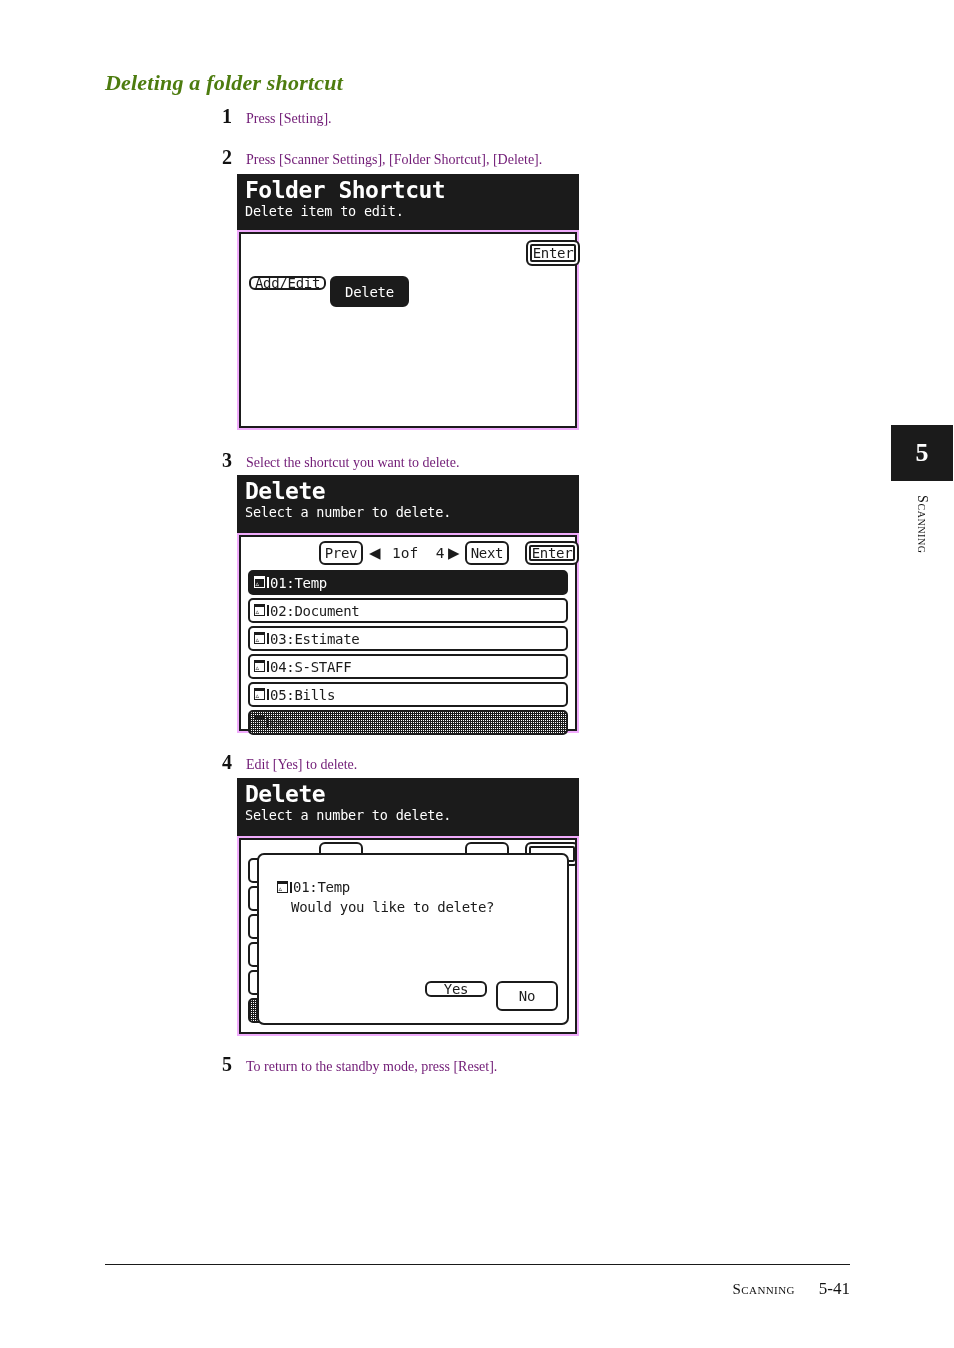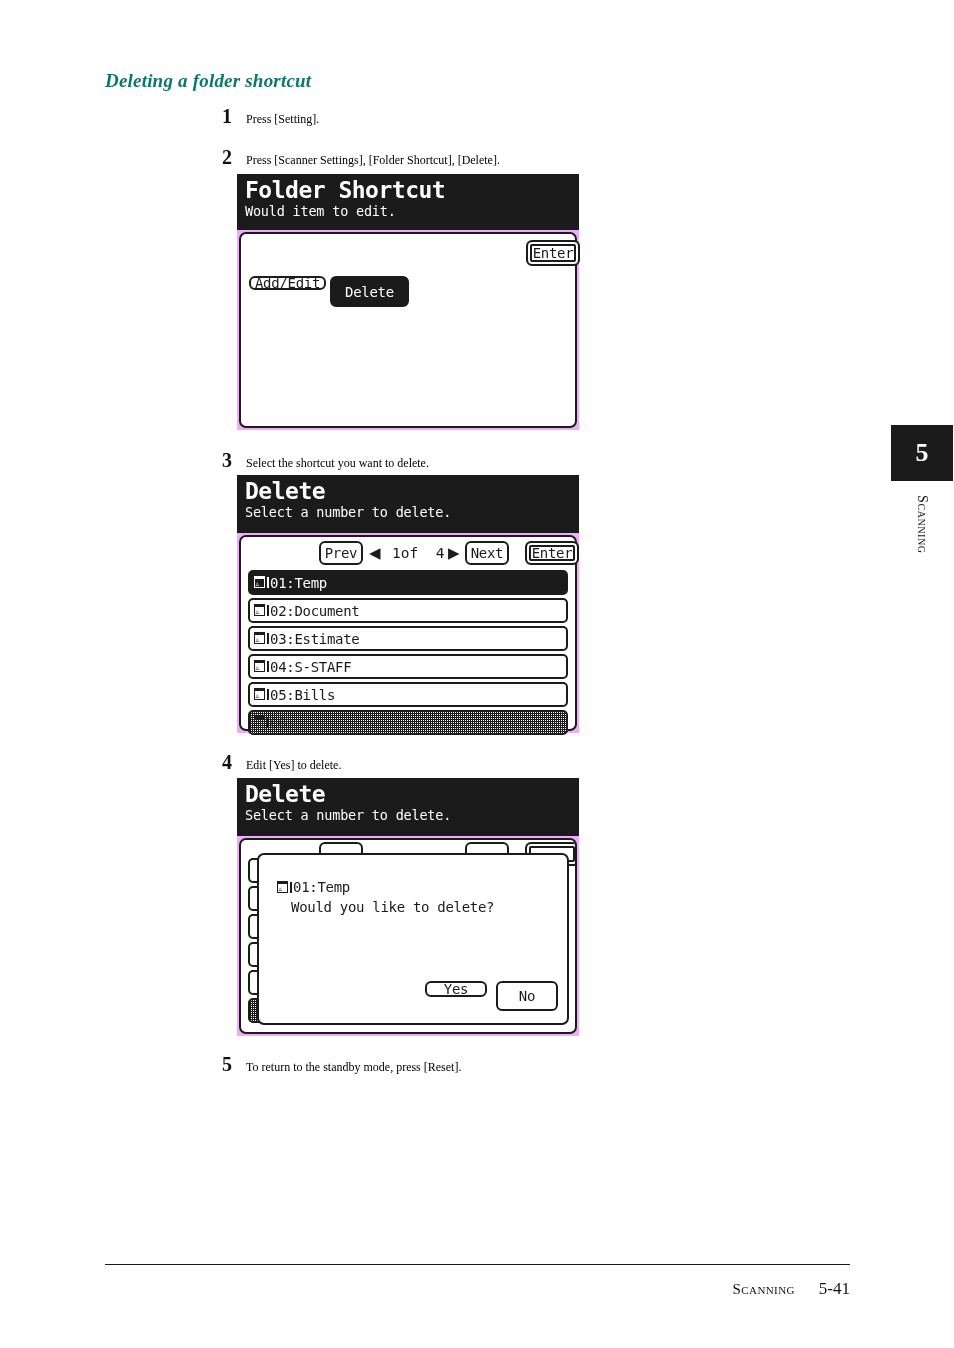--- a/index.html
+++ b/index.html
@@ -17,44 +17,44 @@
   }
 
   
   .page-heading {
     position: absolute;
     left: 105px;
     top: 70px;
     font-family: "Liberation Serif", serif;
     font-weight: bold;
     font-style: italic;
-    font-size: 19px;
+    font-size: 22px;
     letter-spacing: 0.2px;
-    color: #0f766e;
+    color: #4d7c0f;
   }
 
   
   .step {
     position: absolute;
     display: flex;
     align-items: baseline;
   }
   .step .num {
     font-family: "Liberation Serif", serif;
     font-weight: bold;
     font-size: 20px;
     width: 20px;
     text-align: right;
     margin-right: 14px;
     color: #111;
   }
   .step .txt {
     font-family: "Liberation Serif", serif;
-    font-size: 12px;
-    color: #000000;
+    font-size: 14px;
+    color: #701a75;
     white-space: nowrap;
   }
 
   #step1 { left: 212px; top: 105px; }
   #step2 { left: 212px; top: 146px; }
   #step3 { left: 212px; top: 449px; }
   #step4 { left: 212px; top: 751px; }
   #step5 { left: 212px; top: 1053px; }
 
   
@@ -80,21 +80,21 @@
   .lcd-sub {
     font-family: "DejaVu Sans Mono", monospace;
     font-size: 13.5px;
     line-height: 1.2;
     margin-top: 1px;
     letter-spacing: -0.2px;
   }
   .lcd-body {
     position: relative;
     border: 2px solid #1b1b1b;
-    border-radius: 7px;
+    border-radius: 0;
     background: #ffffff;
     box-sizing: border-box;
     margin: 2px 2px 2px 2px;
   }
 
   
   .btn {
     position: absolute;
     box-sizing: border-box;
     border: 2px solid #1b1b1b;
@@ -298,21 +298,21 @@
   <div class="txt">Edit [Yes] to delete.</div>
 </div>
 <div class="step" id="step5">
   <div class="num">5</div>
   <div class="txt">To return to the standby mode, press [Reset].</div>
 </div>
 
 <div class="lcd" style="left:237px; top:174px; width:342px; height:256px;">
   <div class="lcd-header" style="height:56px;">
     <div class="lcd-title">Folder Shortcut</div>
-    <div class="lcd-sub">Would item to edit.</div>
+    <div class="lcd-sub">Delete item to edit.</div>
   </div>
   <div class="lcd-body" style="height:196px;">
     <div class="btn double" style="left:285px; top:6px; width:54px; height:26px;">Enter</div>
     <div class="btn" style="left:8px; top:42px; width:77px; height:14px;">Add/Edit</div>
     <div class="btn inverse" style="left:89px; top:42px; width:79px; height:31px;">Delete</div>
   </div>
 </div>
 
 <div class="lcd" style="left:237px; top:475px; width:342px; height:258px;">
   <div class="lcd-header" style="height:58px;">

